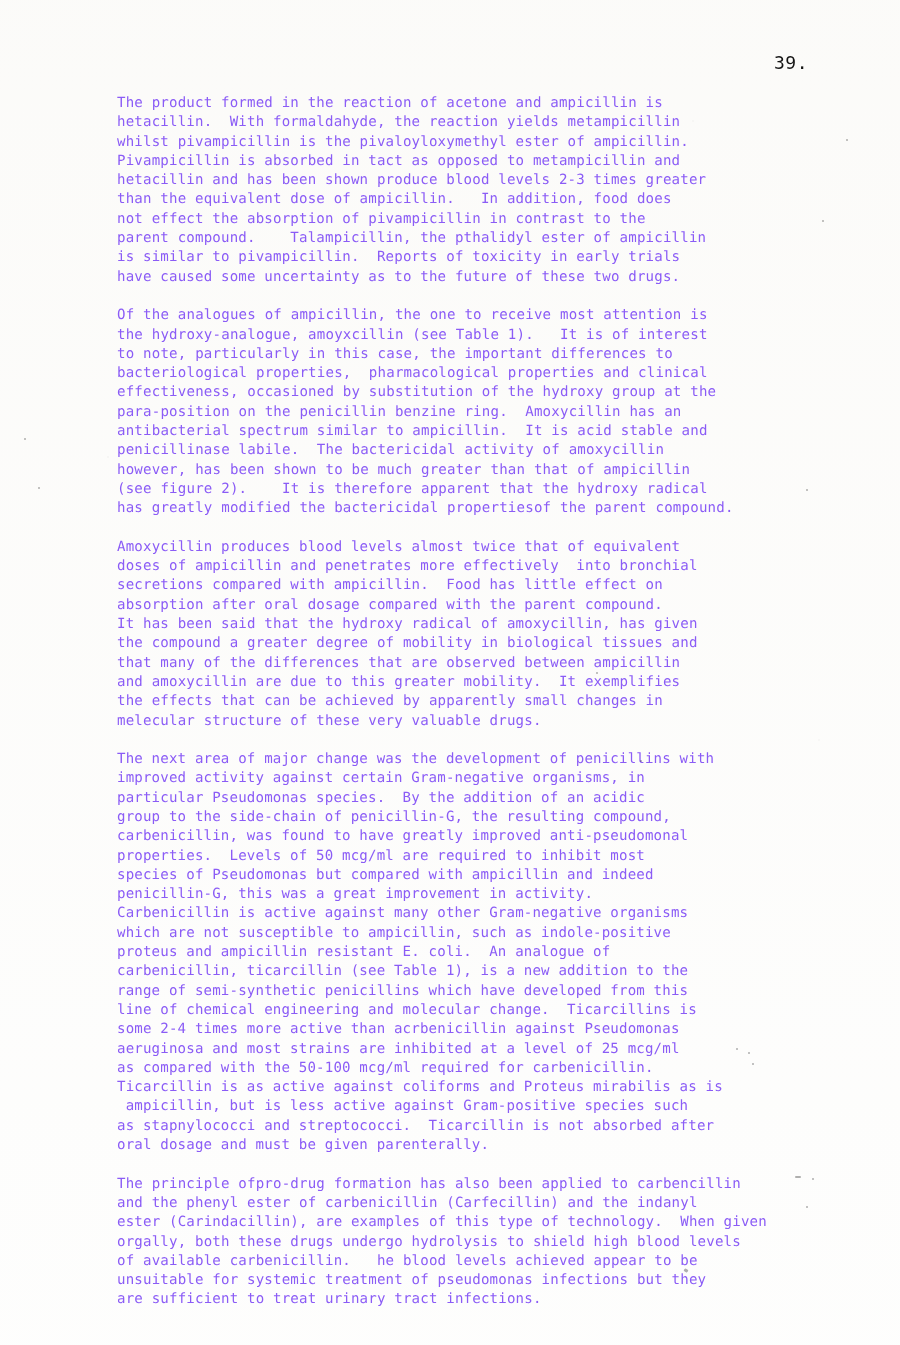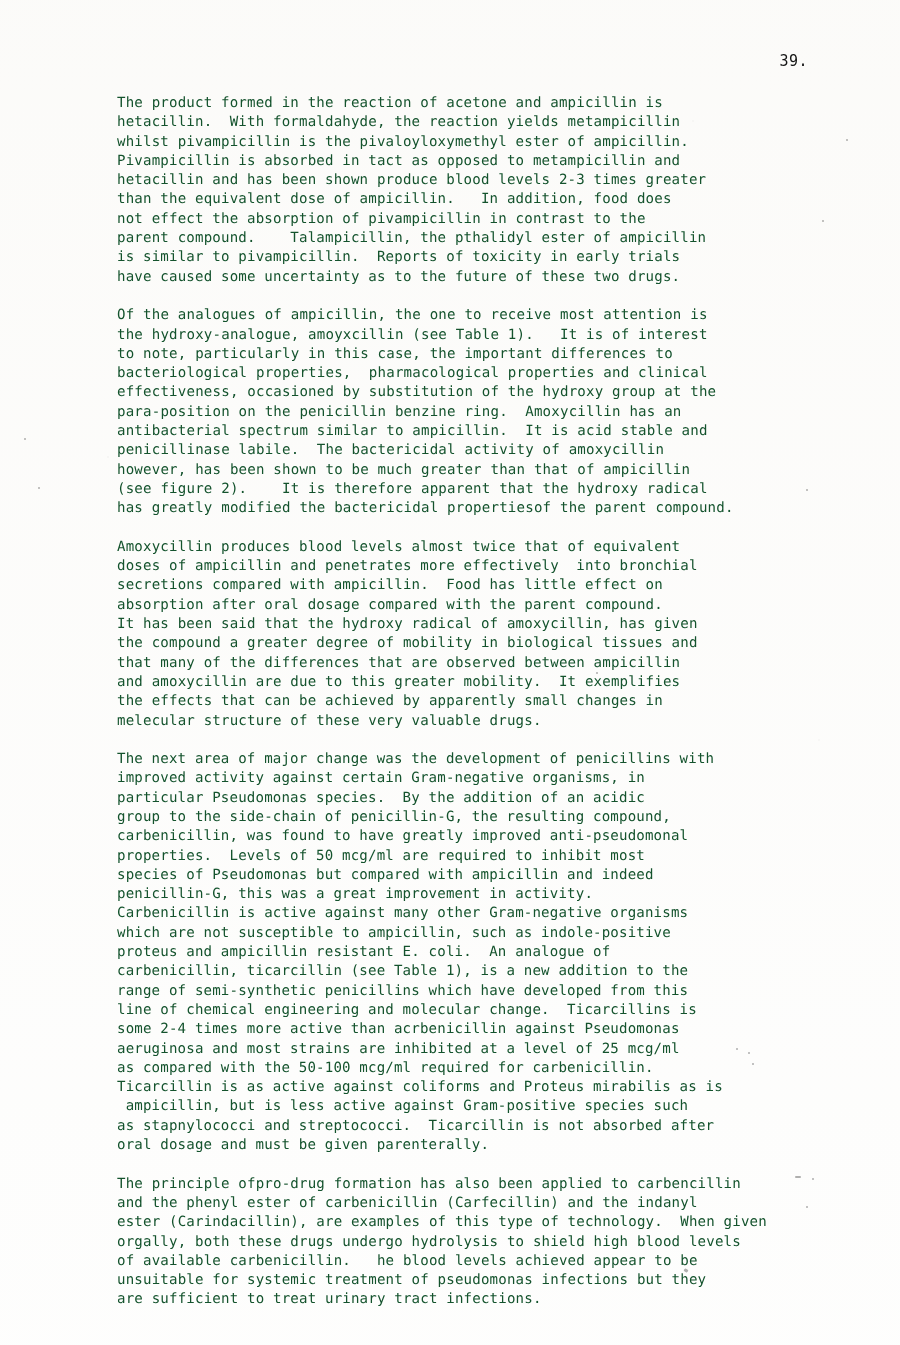--- a/index.html
+++ b/index.html
@@ -25,35 +25,35 @@
       radial-gradient(circle at 77% 9%,  rgba(0,0,0,0.020) 0 1px, rgba(0,0,0,0) 1px),
       radial-gradient(circle at 45% 71%, rgba(0,0,0,0.018) 0 1px, rgba(0,0,0,0) 1px),
       radial-gradient(circle at 91% 55%, rgba(0,0,0,0.018) 0 1px, rgba(0,0,0,0) 1px),
       radial-gradient(circle at 30% 88%, rgba(0,0,0,0.016) 0 1px, rgba(0,0,0,0) 1px),
       linear-gradient(180deg, rgba(250,249,246,0.55), rgba(255,255,255,0.25));
   }
   .page-number {
     position: absolute;
     top: 52px;
     right: 92px;
-    font-size: 15px;
+    font-size: 18px;
     letter-spacing: 0.5px;
     color: #141414;
     font-family: "DejaVu Sans Mono", "Liberation Mono", monospace;
   }
   .body-text {
     position: absolute;
     top: 94px;
     left: 117px;
     width: 700px;
   }
   .para {
     font-size: 14.1px;
     line-height: 19.3px;
-    color: #14532d;
+    color: #8b5cf6;
     white-space: pre;
     letter-spacing: 0.18px;
     margin: 0 0 19.3px 0;
     text-rendering: geometricPrecision;
   }
   .para:last-child { margin-bottom: 11px; }
 
   
   .para:nth-child(odd) { margin-left: 0px; }
   .para:nth-child(2)   { letter-spacing: 0.2px; }

